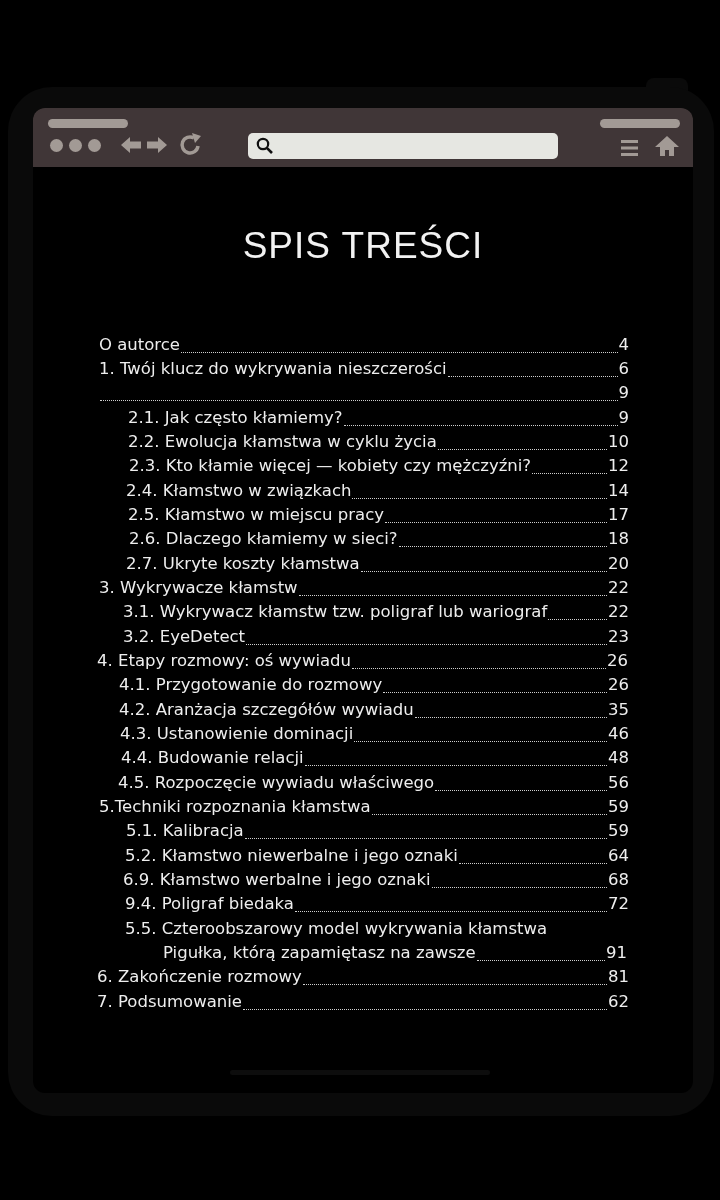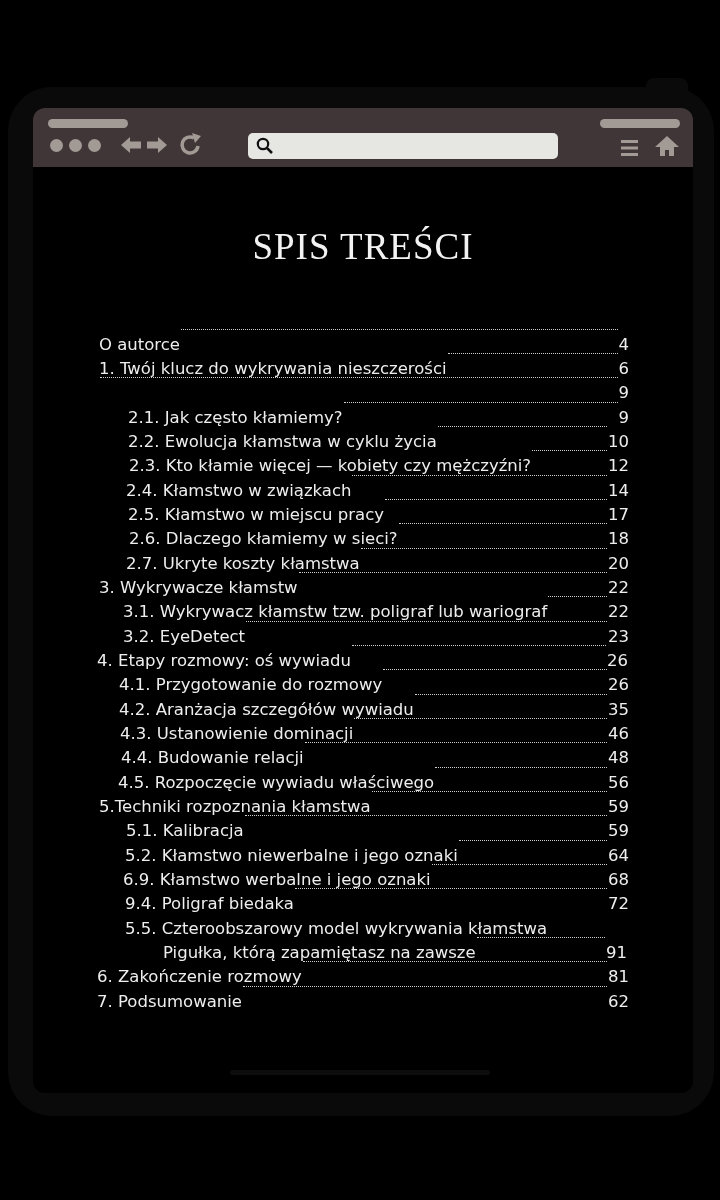--- a/index.html
+++ b/index.html
@@ -10,23 +10,23 @@
   .toolbar{position:absolute;left:0;top:0;width:660px;height:59px;background:#403637;}
   .pill{position:absolute;height:9px;background:#a29a95;border-radius:5px;}
   .pill.left{left:15px;top:11px;width:80px;}
   .pill.right{left:567px;top:11px;width:80px;}
   .dots{position:absolute;left:17px;top:31px;display:flex;gap:6px;}
   .dot{width:13px;height:13px;border-radius:50%;background:#a29a95;}
   .icon{position:absolute;}
   .urlbar{position:absolute;left:215px;top:25px;width:310px;height:26px;background:#e6e7e2;border-radius:5px;}
   .search-ico{position:absolute;left:8px;top:4px;}
   .content{position:absolute;left:0;top:59px;width:660px;height:926px;}
-  .title{position:absolute;left:0;top:58px;width:660px;text-align:center;color:#f2f2f2;font-size:37px;letter-spacing:1px;font-family:Liberation Serif, serif;font-weight:300;}
+  .title{position:absolute;left:0;top:58px;width:660px;text-align:center;color:#f2f2f2;font-size:37px;letter-spacing:1px;font-family:Liberation Sans, sans-serif;font-weight:300;}
   .toc{position:absolute;left:0;top:166px;width:660px;}
-  .row{position:absolute;display:flex;align-items:flex-start;color:#eeeeee;font-size:16.5px;font-family:"DejaVu Sans",sans-serif;white-space:nowrap;height:24px;line-height:24px;}
+  .row{position:absolute;display:flex;align-items:flex-end;color:#eeeeee;font-size:16.5px;font-family:"DejaVu Sans",sans-serif;white-space:nowrap;height:24px;line-height:24px;}
   .row .lbl{flex:0 0 auto;}
   .row .lead{flex:1 1 auto;overflow:hidden;margin:0 1px;border-bottom:1.5px dotted #cfcfcf;height:0;transform:translateY(-4px);}
   .row .pg{flex:0 0 auto;}
   .homebar{position:absolute;left:197px;top:962px;width:260px;height:5px;background:#0d0d0d;border-radius:3px;}
 </style>
 </head>
 <body>
 
 <div class="device-tab"></div>
 <div class="device"></div>

